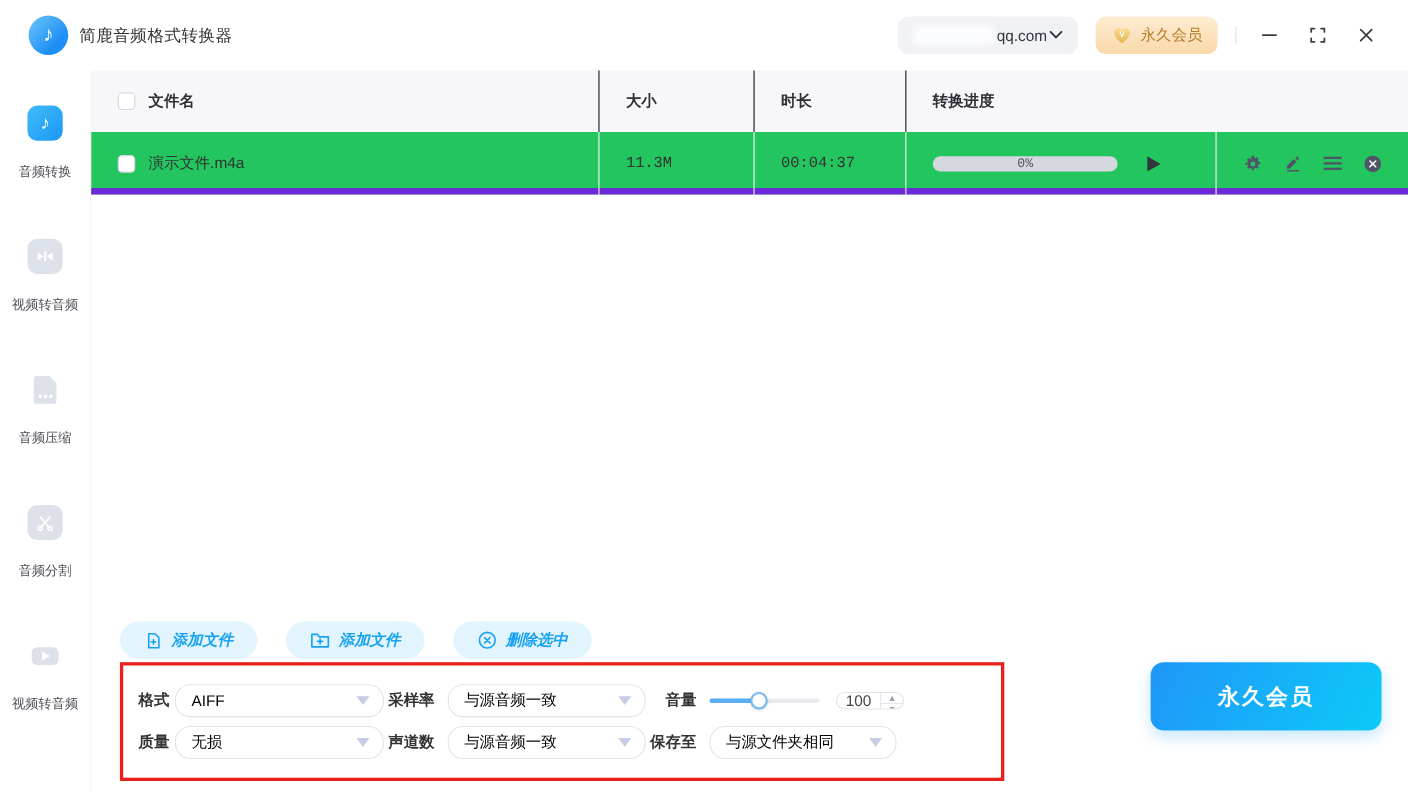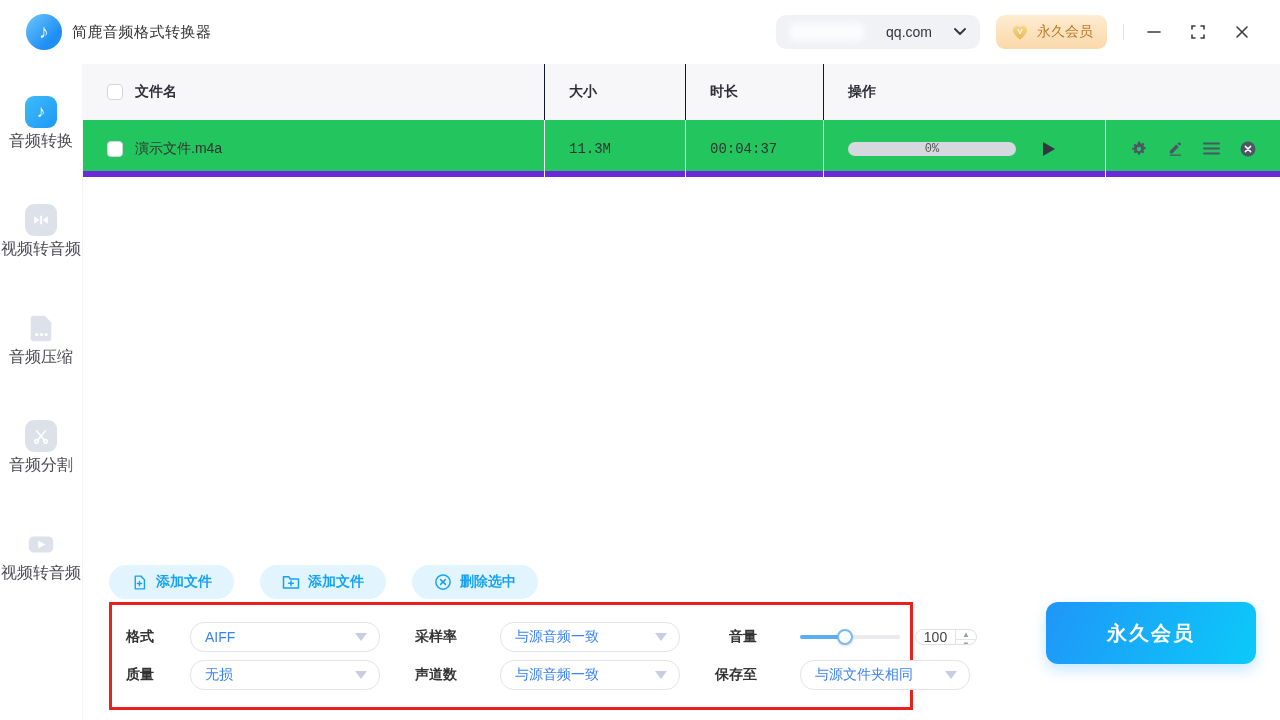--- a/index.html
+++ b/index.html
@@ -6,38 +6,38 @@
   html,body { width:1280px; height:720px; overflow:hidden; }
   body { font-family:"Liberation Sans","DejaVu Sans",sans-serif; background:#fff; color:#333; }
 
   
   .topbar { height:64px; display:flex; align-items:center; padding:0 24px 0 26px; background:#fff; }
   .logo { width:36px; height:36px; border-radius:50%; background:linear-gradient(135deg,#6fc6fb 0%,#1e90f5 70%);
           display:flex; align-items:center; justify-content:center; color:#fff; font-size:19px; }
   .app-title { font-size:15px; color:#333; margin-left:10px; letter-spacing:.5px; }
   .topbar-right { margin-left:auto; display:flex; align-items:center; gap:16px; }
   .account-pill { height:34px; background:#f1f2f6; border-radius:10px; display:flex; align-items:center;
-                  padding:0 14px; gap:22px; cursor:pointer; }
+                  padding:0 14px; gap:2px; cursor:pointer; }
   .blur-email { width:74px; height:18px; background:#fbfcfe; border-radius:4px; filter:blur(3px); }
   .account-domain { font-size:14px; color:#33333d; }
   .vip-badge { height:34px; border-radius:9px; background:linear-gradient(180deg,#fdecd2,#fad9a9);
                display:flex; align-items:center; gap:7px; padding:0 14px; cursor:pointer; }
   .vip-text { font-size:14px; color:#b87b28; }
   .tb-divider { width:1px; height:16px; background:#e2e2e6; }
   .win-btn { width:28px; height:28px; display:flex; align-items:center; justify-content:center; cursor:pointer; }
 
   
   .main { display:flex; height:656px; }
   .sidebar { width:82px; background:#fff; padding-top:32px; display:flex; flex-direction:column; align-items:center; }
   .side-item { display:flex; flex-direction:column; align-items:center; margin-bottom:52px; cursor:pointer; }
   .side-icon { width:32px; height:32px; border-radius:9px; display:flex; align-items:center; justify-content:center; }
   .side-icon.active { background:linear-gradient(135deg,#3fbcf9,#1b97f5); color:#fff; font-size:17px; }
   .side-icon.idle { background:#dde1ea; }
   .side-icon.bare { background:transparent; }
-  .side-label { margin-top:3px; font-size:16px; color:#4b4b55; white-space:nowrap; }
+  .side-label { margin-top:20px; font-size:12px; color:#4b4b55; white-space:nowrap; }
 
   .content { flex:1; display:flex; flex-direction:column; border-left:1px solid #f5f5f7; }
 
   
   .tgrid { display:grid; grid-template-columns:461px 141px 138px 282px auto; align-items:center; }
   .thead { height:56px; background:#f7f7f9; font-weight:bold; font-size:14px; color:#2f2f38; }
   .thead .cell { padding-left:24px; height:56px; display:flex; align-items:center; gap:12px; }
   .thead .cell + .cell { border-left:1px solid #0f172a; }
   .trow { height:57px; background:#22c55e; border-bottom:6px solid #6d28d9; font-size:14px; color:#333; }
   .trow .cell { padding-left:24px; height:57px; display:flex; align-items:center; gap:12px; }
@@ -46,30 +46,30 @@
   .progress-track { width:168px; height:14px; border-radius:7px; background:#d5d8df; position:relative;
                     display:flex; align-items:center; justify-content:center; }
   .progress-label { font-size:12px; color:#555; line-height:1; }
   .play-btn { margin-left:14px; cursor:pointer; display:flex; align-items:center; }
   .actions { gap:19px !important; }
   .act-icon { cursor:pointer; display:flex; align-items:center; }
 
   .list-spacer { flex:1; background:#fff; }
 
   
-  .btn-row { display:flex; gap:26px; margin:0 0 3px 26px; }
+  .btn-row { display:flex; gap:26px; margin:0 0 3px 26px;font-style:italic; }
   .pill-btn { height:34px; border-radius:17px; background:#e2f4fd; color:#18a3f2; font-size:14px; font-weight:bold;
               display:flex; align-items:center; gap:8px; padding:0 22px; cursor:pointer; }
 
   .bottom-row { display:flex; align-items:flex-start; justify-content:space-between; margin:0 24px 10px 26px; }
   .settings-panel { width:804px; border:3px solid #e8211d; background:#fff; padding:10px 14px; }
-  .set-row { display:grid; grid-template-columns:33px 190px 58px 180px 58px 204px; align-items:center; height:32px; margin:6px 0;gap:31px; }
+  .set-row { display:grid; grid-template-columns:33px 190px 58px 180px 58px 204px; align-items:center; height:32px; margin:6px 0; }
   .set-label { font-size:14px; font-weight:bold; color:#333; text-align:right; padding-right:12px; white-space:nowrap; }
   .dropdown { position:relative; height:30px; border:1px solid #e3e3ea; border-radius:14px; background:#fff;
-              display:flex; align-items:center; padding:0 30px 0 14px; font-size:14px; color:#3b82f6; cursor:pointer; }
+              display:flex; align-items:center; padding:0 30px 0 14px; font-size:14px; color:#000000; cursor:pointer; }
   .dropdown .caret { position:absolute; right:12px; top:50%; margin-top:-4px; width:0; height:0;
                      border-left:6px solid transparent; border-right:6px solid transparent; border-top:8px solid #c9cde4; }
   .dd-w190 { width:190px; } .dd-w180 { width:180px; } .dd-w170 { width:170px; }
   .vol-cell { display:flex; align-items:center; }
   .slider { position:relative; width:100px; height:16px; cursor:pointer; }
   .slider .track { position:absolute; top:6px; left:0; width:100%; height:4px; border-radius:2px; background:#ebebef; }
   .slider .fill { position:absolute; top:6px; left:0; width:45%; height:4px; border-radius:2px; background:#5aaef3; }
   .slider .thumb { position:absolute; top:0; left:calc(45% - 8px); width:16px; height:16px; border-radius:50%;
                    background:#fff; border:2px solid #7ab9f2; box-shadow:0 1px 3px rgba(0,0,0,.15); }
   .spinner { margin-left:15px; width:62px; height:16px; border:1px solid #dfe1e6; border-radius:8px; display:flex; overflow:hidden; background:#fff; }
@@ -188,21 +188,21 @@
         <span class="checkbox"></span>
         <span>文件名</span>
       </div>
       <div class="cell">
           <span>大小</span>
         </div>
       <div class="cell">
           <span>时长</span>
         </div>
       <div class="cell">
-          <span>操作</span>
+          <span>转换进度</span>
         </div>
     </div>
 
     <div class="tgrid trow">
       <div class="cell">
         <span class="checkbox"></span>
         <span>演示文件.m4a</span>
       </div>
       <div class="cell">
           <span>11.3M</span>

